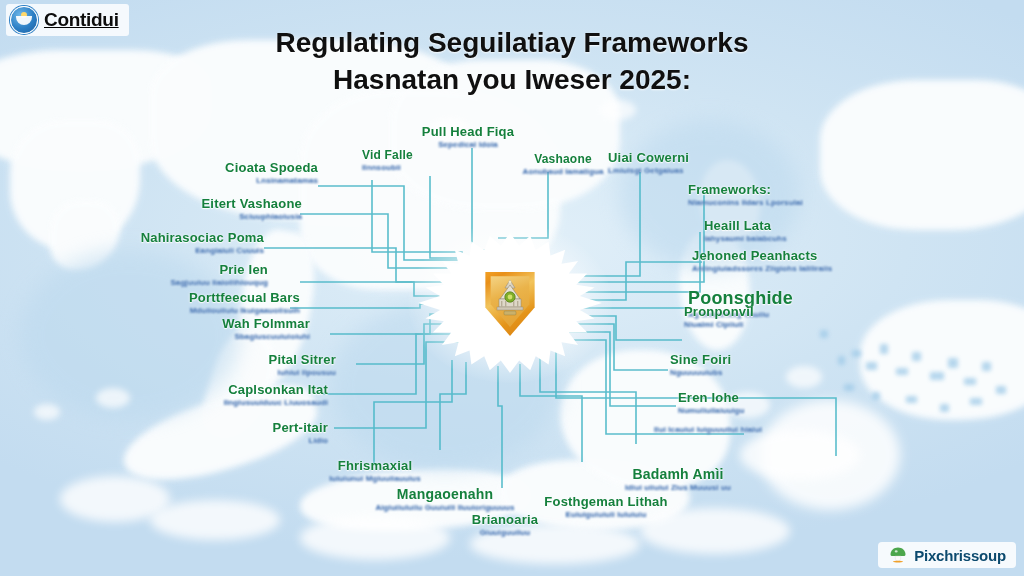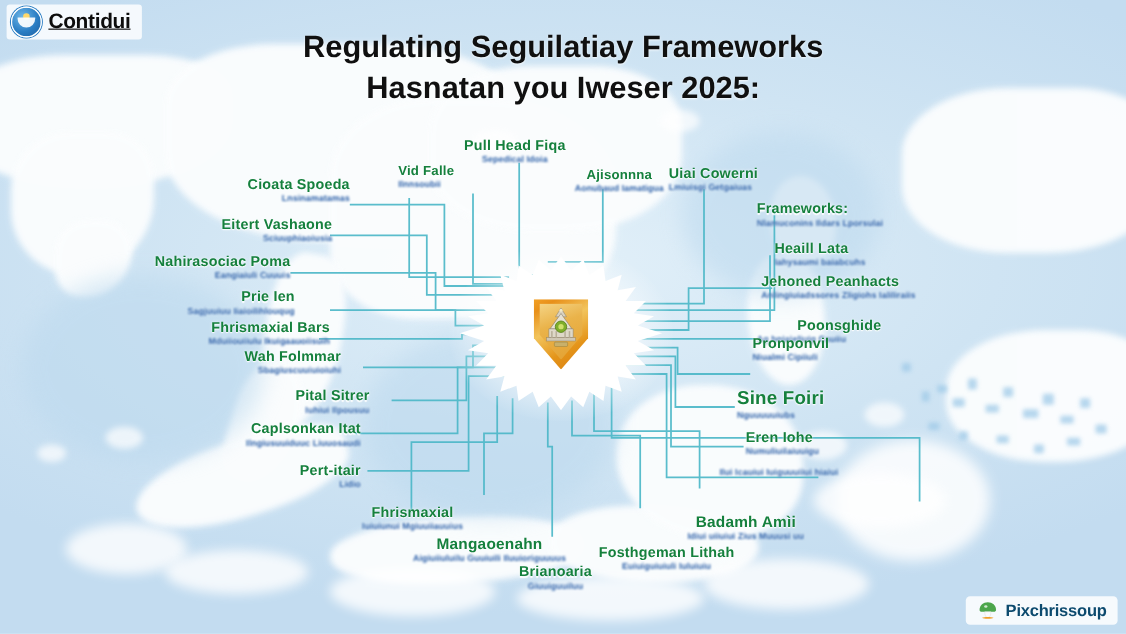--- a/index.html
+++ b/index.html
@@ -244,21 +244,21 @@
   </div>
   <div class="node l" style="left:362px;top:148px;width:120px;">
     <div class="t" style="font-size:12px;">Vid Falle</div>
     <div class="s" style="font-size:8px;">Ilnnsoubii</div>
   </div>
   <div class="node c" style="left:398px;top:124px;width:140px;">
     <div class="t" style="font-size:13px;">Pull Head Fiqa</div>
     <div class="s" style="font-size:8px;">Sepedical Idoia</div>
   </div>
   <div class="node c" style="left:498px;top:152px;width:130px;">
-    <div class="t" style="font-size:12px;">Ajisonnna</div>
+    <div class="t" style="font-size:12px;">Vashaone</div>
     <div class="s" style="font-size:8px;">Aonubaud Iamatigua</div>
   </div>
   <div class="node l" style="left:608px;top:150px;width:150px;">
     <div class="t" style="font-size:13px;">Uiai Cowerni</div>
     <div class="s" style="font-size:8px;">Lmiuisgi Getgaiuas</div>
   </div>
   <div class="node l" style="left:688px;top:182px;width:180px;">
     <div class="t" style="font-size:13px;">Frameworks:</div>
     <div class="s" style="font-size:8px;">Nlamuconins Ildars Lporsulai</div>
   </div>
@@ -276,41 +276,41 @@
   </div>
   <div class="node l" style="left:692px;top:248px;width:190px;">
     <div class="t" style="font-size:13px;">Jehoned Peanhacts</div>
     <div class="s" style="font-size:8px;">Anlingiuiadssores Zligiohs Ialiliraiis</div>
   </div>
   <div class="node r" style="left:150px;top:262px;width:118px;">
     <div class="t" style="font-size:13px;">Prie Ien</div>
     <div class="s" style="font-size:8px;">Sagjuuiuu Iiaioilihlouqug</div>
   </div>
   <div class="node r" style="left:148px;top:290px;width:152px;">
-    <div class="t" style="font-size:13px;">Fhrismaxial Bars</div>
+    <div class="t" style="font-size:13px;">Porttfeecual Bars</div>
     <div class="s" style="font-size:8px;">Mduiiouiiulu Ikuigaauoiisuih</div>
   </div>
   <div class="node l" style="left:688px;top:288px;width:150px;">
-    <div class="t" style="font-size:13px;text-align:center;">Poonsghide</div>
+    <div class="t" style="font-size:18px;">Poonsghide</div>
     <div class="s" style="font-size:8px;">Ag bniaieliuig Cauiiu</div>
   </div>
   <div class="node r" style="left:190px;top:316px;width:120px;">
     <div class="t" style="font-size:13px;">Wah Folmmar</div>
     <div class="s" style="font-size:8px;">Sbagiuscuuiuioiuhi</div>
   </div>
   <div class="node l" style="left:684px;top:304px;width:140px;">
     <div class="t" style="font-size:13px;">Pronponvil</div>
     <div class="s" style="font-size:8px;">Niualmi Cipiiuli</div>
   </div>
   <div class="node r" style="left:212px;top:352px;width:124px;">
     <div class="t" style="font-size:13px;">Pital Sitrer</div>
     <div class="s" style="font-size:8px;">Iuhiui Ilpousuu</div>
   </div>
   <div class="node l" style="left:670px;top:352px;width:130px;">
-    <div class="t" style="font-size:17px;">Sine Foiri</div>
+    <div class="t" style="font-size:13px;">Sine Foiri</div>
     <div class="s" style="font-size:8px;">Nguuuuuiubs</div>
   </div>
   <div class="node r" style="left:178px;top:382px;width:150px;">
     <div class="t" style="font-size:13px;">Caplsonkan Itat</div>
     <div class="s" style="font-size:8px;">Ilngiusuuiduuc Liuuosaudi</div>
   </div>
   <div class="node l" style="left:678px;top:390px;width:140px;">
     <div class="t" style="font-size:13px;">Eren Iohe</div>
     <div class="s" style="font-size:8px;">Numuliuilaiuuigu</div>
   </div>

